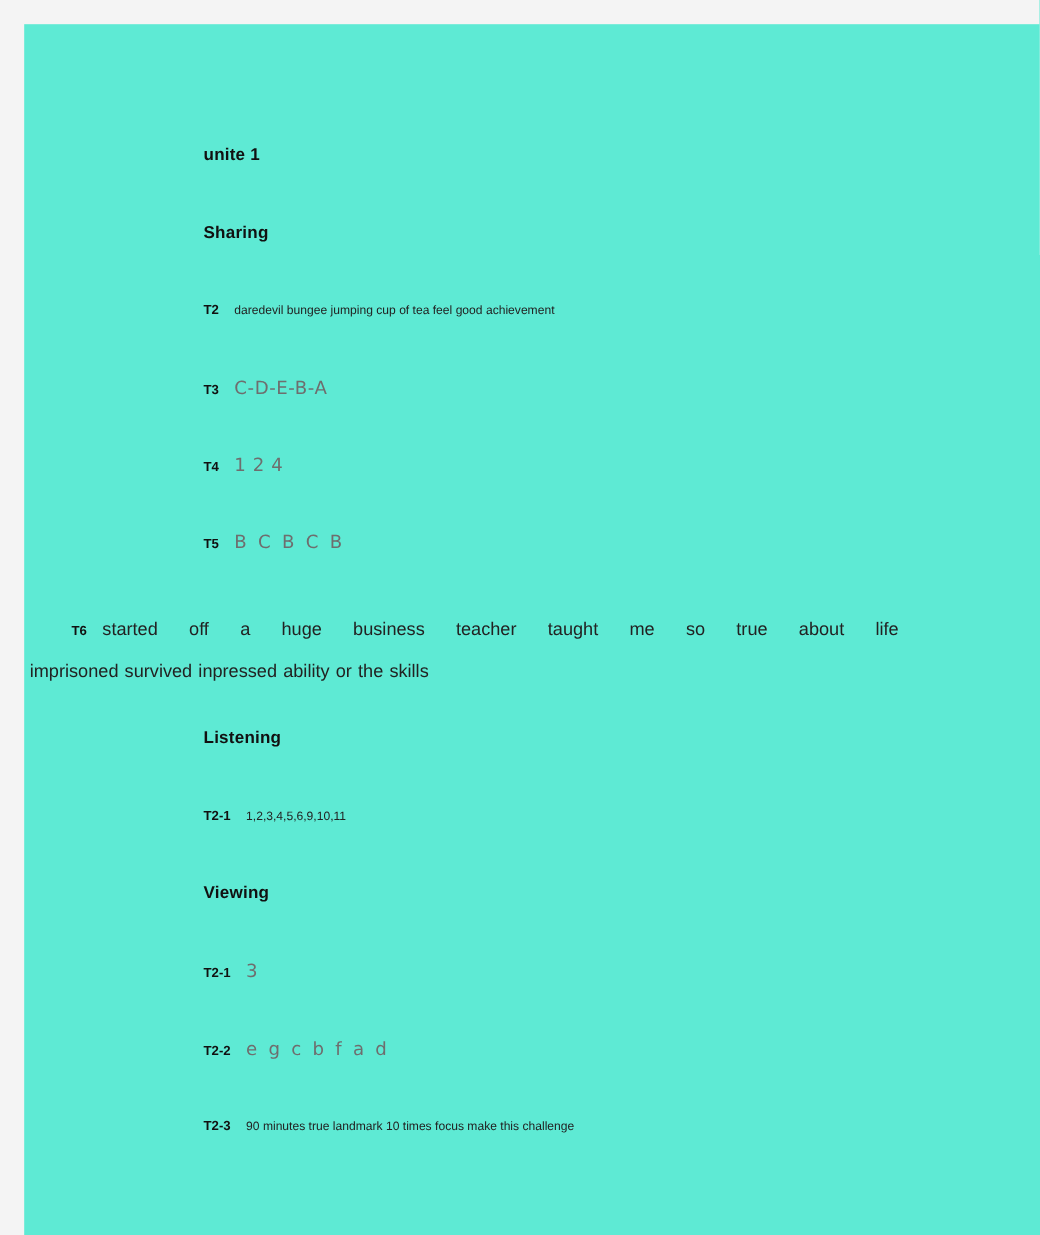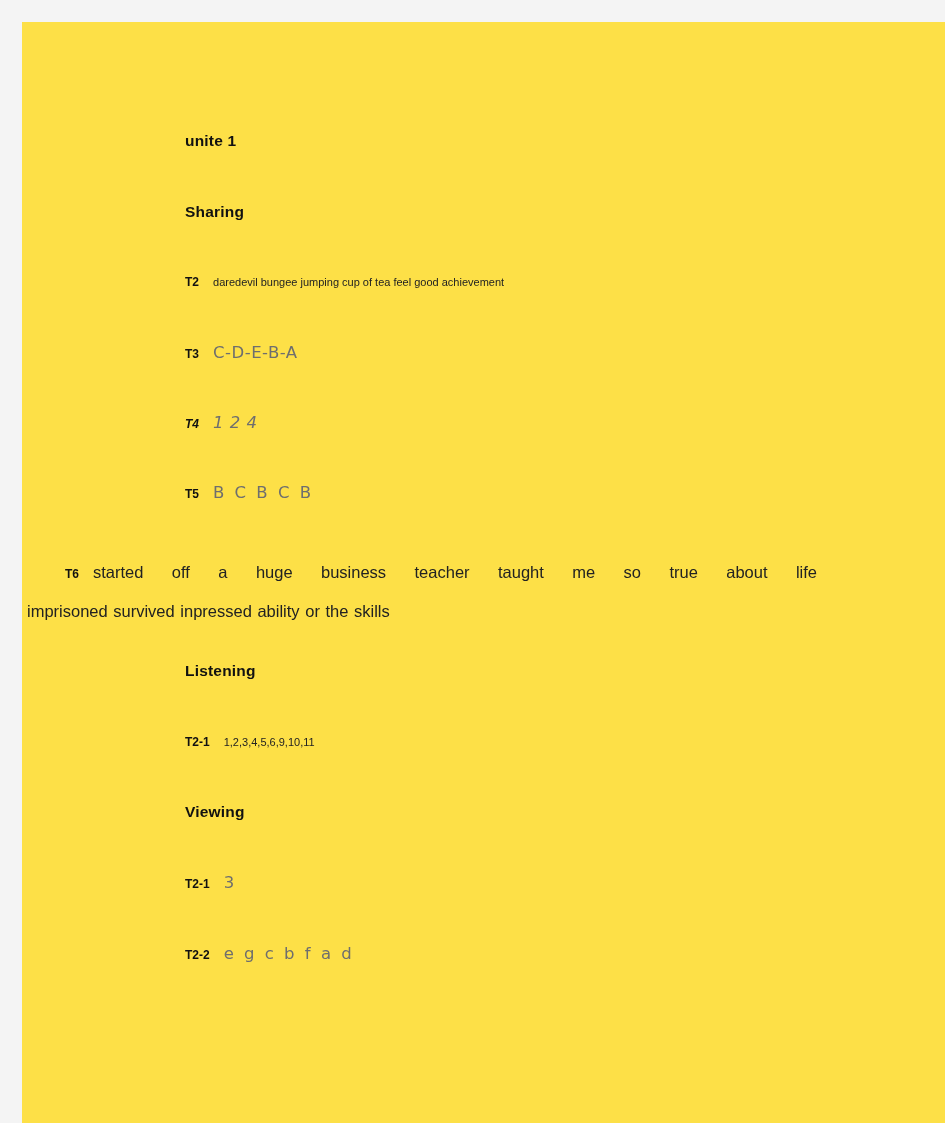--- a/index.html
+++ b/index.html
@@ -14,21 +14,21 @@
     font-family: "Liberation Sans", sans-serif;
     overflow: hidden;
   }
 
   .page-sheet {
     position: absolute;
     left: 22px;
     top: 22px;
     width: 923px;
     height: 1101px;
-    background: #fde047;
+    background: #5eead4;
   }
 
   .content {
     position: relative;
     width: 923px;
     height: 1101px;
   }
 
   
   .line {
@@ -104,21 +104,21 @@
     <div class="line heading" style="left:163px; top:181px;">Sharing</div>
 
     <div class="line" style="left:163px; top:250px;">
       <span class="tag">T2</span><span class="gap-sm"></span><span class="ans">daredevil   bungee jumping    cup of tea   feel good    achievement</span>
     </div>
 
     <div class="line" style="left:163px; top:321px;">
       <span class="tag">T3</span><span class="gap-sm"></span><span class="ans-light-tight">C-D-E-B-A</span>
     </div>
 
-    <div class="line" style="left:163px; top:391px;font-style:italic;">
+    <div class="line" style="left:163px; top:391px;">
       <span class="tag">T4</span><span class="gap-sm"></span><span class="ans-light-tight">1 2 4</span>
     </div>
 
     <div class="line" style="left:163px; top:461px;">
       <span class="tag">T5</span><span class="gap-sm"></span><span class="ans-light">B C B C B</span>
     </div>
 
     <div class="para-block">
       <span class="tag">T6</span><span class="gap-sm"></span><span class="para-seg">started off    a huge business    teacher    taught me so true     about life</span>
       <span class="para-seg">imprisoned    survived    inpressed    ability or the skills</span>
@@ -133,15 +133,18 @@
     <div class="line heading" style="left:163px; top:781px;">Viewing</div>
 
     <div class="line" style="left:163px; top:851px;">
       <span class="tag">T2-1</span><span class="gap-sm"></span><span class="ans-light">3</span>
     </div>
 
     <div class="line" style="left:163px; top:922px;">
       <span class="tag">T2-2</span><span class="gap-sm"></span><span class="ans-light">e g c b f a d</span>
     </div>
 
+    <div class="line" style="left:163px; top:992px;">
+      <span class="tag">T2-3</span><span class="gap-sm"></span><span class="ans">90 minutes     true landmark     10 times     focus     make this challenge</span>
+    </div>
 
   </div>
 </div>
 
 </body></html>

